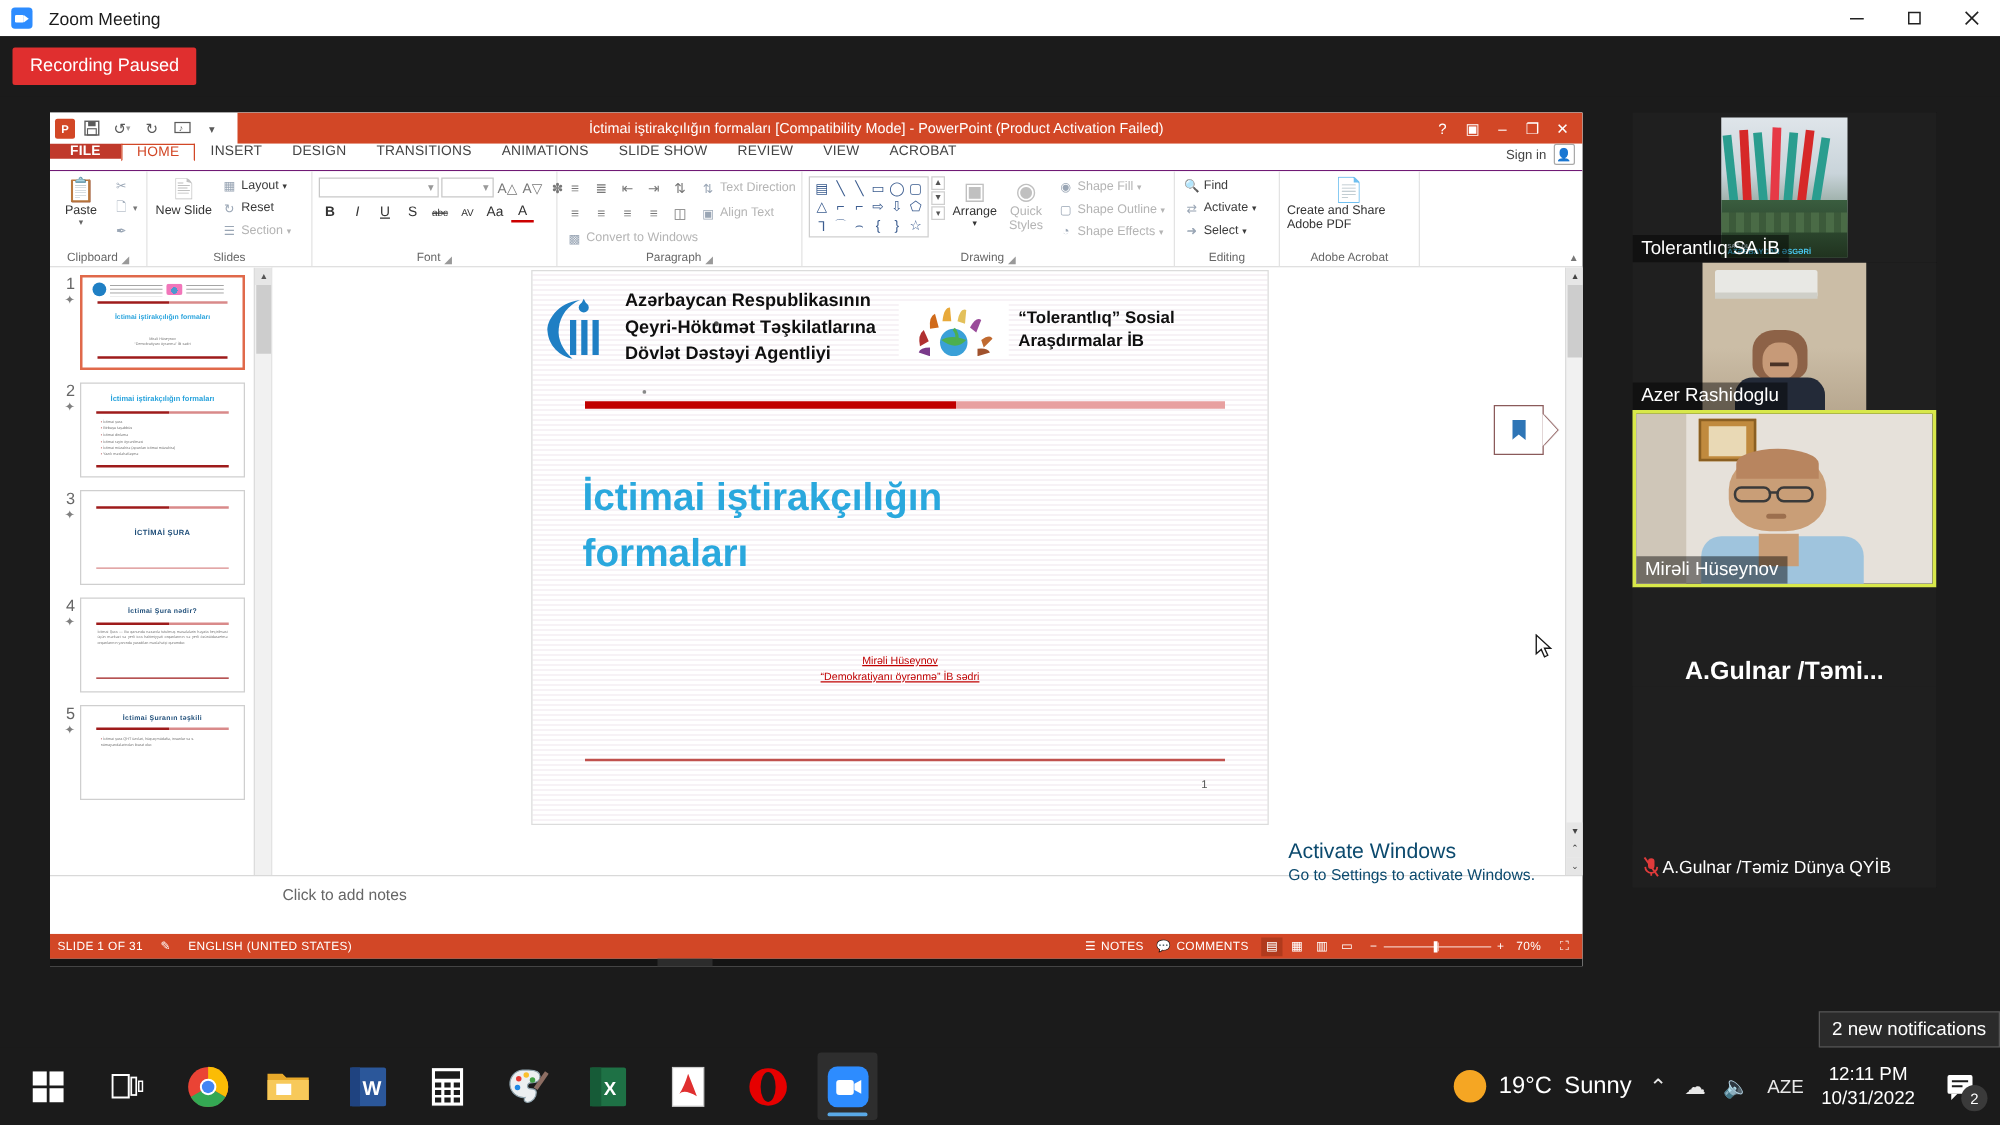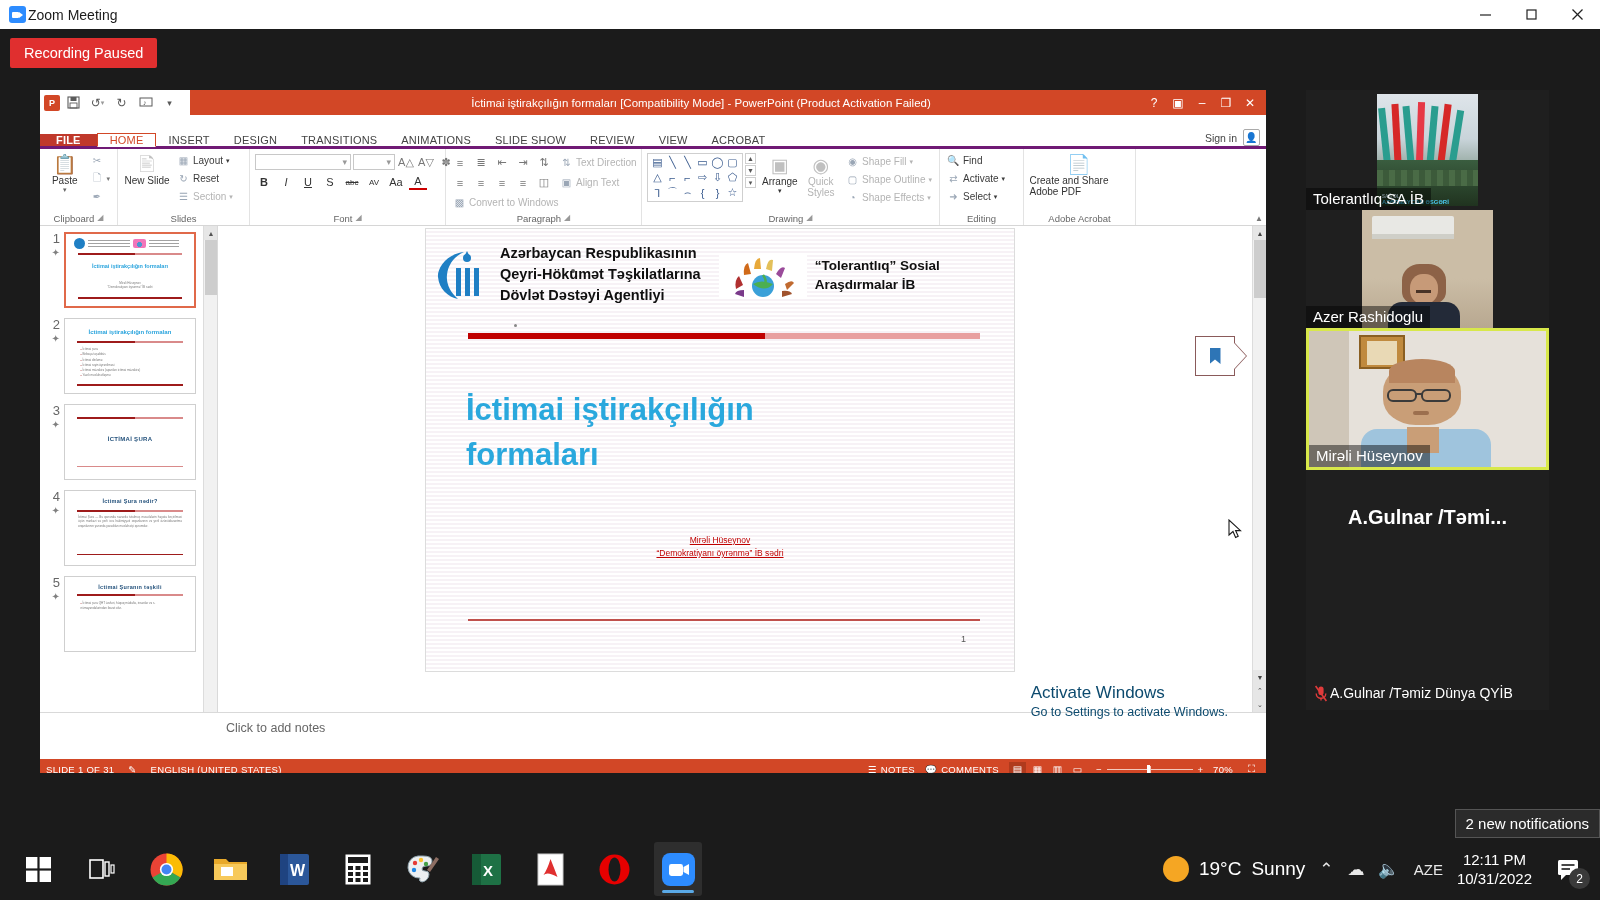--- a/index.html
+++ b/index.html
@@ -22,21 +22,21 @@
   }
   .zoom-logo:after {
     content: ""; position: absolute; left: 3px; top: 5.5px;
     width: 7px; height: 6px; background: #fff; border-radius: 1px;
   }
   .zoom-logo:before {
     content: ""; position: absolute; left: 10px; top: 6px;
     width: 0; height: 0; border-top: 3px solid transparent;
     border-bottom: 3px solid transparent; border-left: 4px solid #fff;
   }
-  .zoom-title { margin-left: 2px; font-size: 14px; color: #1b1b1b; }
+  .zoom-title { margin-left: 13px; font-size: 14px; color: #1b1b1b; }
   .win-btns { margin-left: auto; display: flex; height: 29px; }
   .win-btn {
     width: 46px; height: 29px; display: flex; align-items: center;
     justify-content: center; color: #333; font-size: 13px;
   }
   .win-btn svg { display: block; }
 
   
   .rec-row {
     position: absolute; left: 0; top: 29px; width: 1600px; height: 48px;
@@ -78,22 +78,22 @@
     padding-left: 70px;
   }
   .ppt-wbtns { display: flex; align-items: center; gap: 0; padding-right: 4px; }
   .ppt-wbtn {
     width: 24px; height: 25px; color: #fff; font-size: 12px;
     display: flex; align-items: center; justify-content: center;
   }
 
   
   .ppt-tabs {
-    height: 34px; background: #ffffff; display: flex; align-items: flex-end;
-    border-bottom: 3px solid #701a75;
+    height: 22px; background: #ffffff; display: flex; align-items: flex-start;
+    border-bottom: 1px solid #701a75;
     position: relative;
   }
   .tab {
     padding: 0 12px; font-size: 11px; color: #444;
     display: flex; align-items: center; letter-spacing: .2px;
   }
   .tab.file { background: #c0392b; color: #fff; font-weight: bold; padding: 0 16px; }
   .tab.active {
     background: #fff; color: #d24726; border: 1px solid #d24726;
     border-bottom: 1px solid #fff; margin-bottom: -1px;
@@ -110,21 +110,21 @@
     height: 77px; background: #fff; border-bottom: 1px solid #d6d6d6;
     display: flex; align-items: stretch; position: relative; overflow: hidden;
   }
   .rgroup {
     display: flex; flex-direction: column; justify-content: space-between;
     border-right: 1px solid #e3e3e3; padding: 3px 5px 0 5px; position: relative;
   }
   .rgroup-body { display: flex; align-items: flex-start; gap: 4px; flex: 1; }
   .rgroup-label {
     font-size: 9.5px; color: #666; text-align: center; padding-bottom: 1px;
-    display: flex; align-items: flex-start; justify-content: center; gap: 3px;
+    display: flex; align-items: flex-end; justify-content: center; gap: 3px;
   }
   .big-btn {
     display: flex; flex-direction: column; align-items: center;
     font-size: 10px; color: #333; width: 44px; padding-top: 2px;
   }
   .big-ico { font-size: 19px; line-height: 21px; color: #c0c0c0; }
   .sm-rows { display: flex; flex-direction: column; gap: 1px; }
   .sm-btn {
     display: flex; align-items: center; gap: 3px; font-size: 10px;
     color: #3b3b3b; height: 17px; padding: 0 2px; white-space: nowrap;
@@ -959,21 +959,21 @@
         <div style="position:absolute;left:78px;top:58px;width:30px;height:13px;border:2px solid #3a3a3a;border-radius:6px"></div>
         <div style="position:absolute;left:112px;top:58px;width:30px;height:13px;border:2px solid #3a3a3a;border-radius:6px"></div>
         <div style="position:absolute;left:106px;top:62px;width:8px;height:2px;background:#3a3a3a"></div>
         <div style="position:absolute;left:104px;top:80px;width:16px;height:4px;background:#9c6f4e;border-radius:3px"></div>
         <div style="position:absolute;left:52px;top:98px;width:130px;height:44px;background:#9fc4dd;border-radius:16px 16px 0 0"></div>
         <div style="position:absolute;left:98px;top:96px;width:32px;height:26px;background:#c99e77"></div>
       </div>
       <div class="pname">Mirəli Hüseynov</div>
     </div>
 
-    <div class="ptile-audio" style="height:auto;padding:36px 0 0 0;flex-direction:column">
+    <div class="ptile-audio" style="height:auto;padding:56px 0 0 0;flex-direction:column">
       <div class="pbig-name">A.Gulnar  /Təmi...</div>
     </div>
 
     <div class="pfooter">
       <span class="mute-ico">
         <svg width="14" height="17" viewBox="0 0 14 17">
             <rect x="4.4" y="1.5" width="5.2" height="8.6" rx="2.6" fill="#e03b3b"></rect>
             <path d="M2.2 8.5 a4.8 4.8 0 0 0 9.6 0" fill="none" stroke="#e03b3b" stroke-width="1.4"></path>
             <line x1="7" y1="13" x2="7" y2="15.6" stroke="#e03b3b" stroke-width="1.4"></line>
             <line x1="1.6" y1="1" x2="12.4" y2="16" stroke="#e03b3b" stroke-width="1.6"></line>

